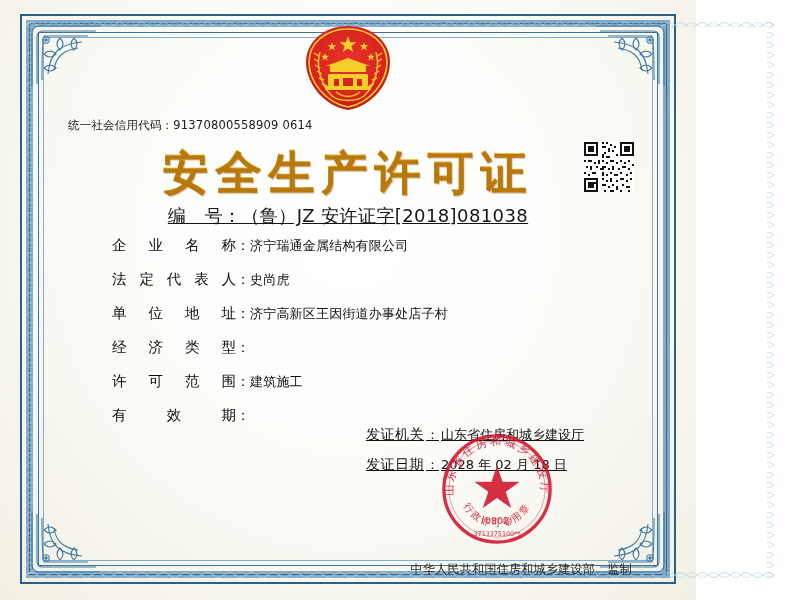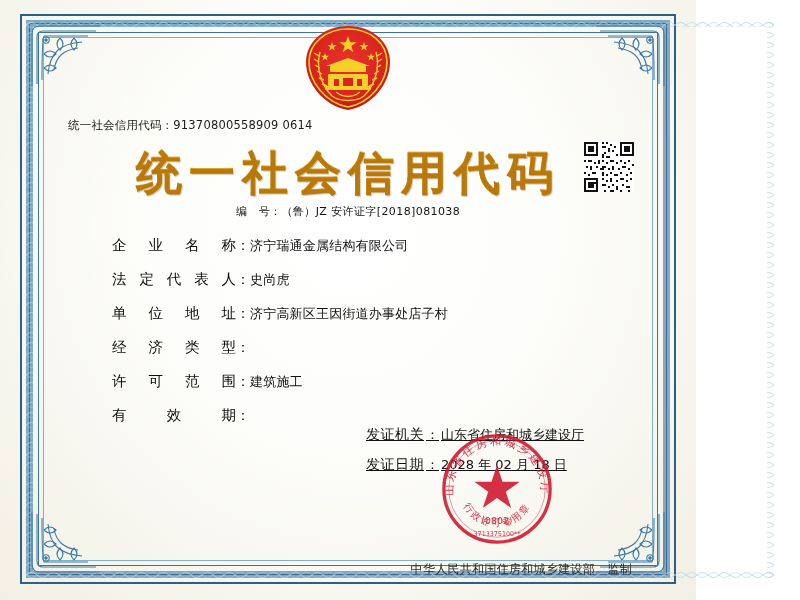--- a/index.html
+++ b/index.html
@@ -138,23 +138,24 @@
     color: transparent;
     -webkit-text-fill-color: transparent;
   }
 
   .serial {
     position: absolute;
     left: 0;
     right: 0;
     top: 96px;
     text-align: center;
-    font-size: 11px;
+    font-size: 18px;
     color: #141414;
     letter-spacing: 0.4px;
+    text-decoration: underline;
   }
 
   .fields {
     position: absolute;
     left: 58px;
     right: 40px;
     top: 128px;
   }
 
   .field-row {
@@ -442,21 +443,21 @@
         <rect x="10" y="24" width="1" height="1"></rect>
           <rect x="13" y="24" width="2" height="1"></rect>
           <rect x="18" y="24" width="1" height="1"></rect>
         <rect x="22" y="24" width="1" height="1"></rect>
         <rect x="9" y="12" width="1" height="1"></rect>
           <rect x="5" y="20" width="1" height="1"></rect>
           <rect x="4" y="22" width="1" height="1"></rect>
       </g>
     </svg>
 
-    <div class="title">统一社会信用代码</div>
+    <div class="title">安全生产许可证</div>
 
     <div class="serial">编　号：（鲁）JZ 安许证字[2018]081038</div>
 
     <div class="fields">
 
       <div class="field-row">
         <div class="field-label">
           <span>企</span>
           <span>业</span>
           <span>名</span>

